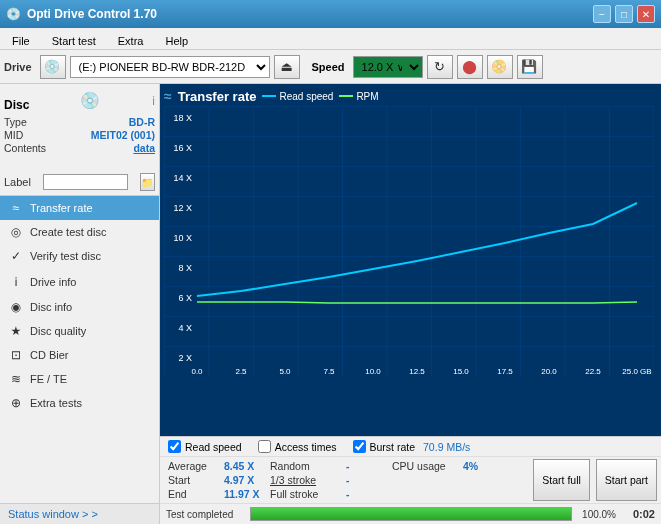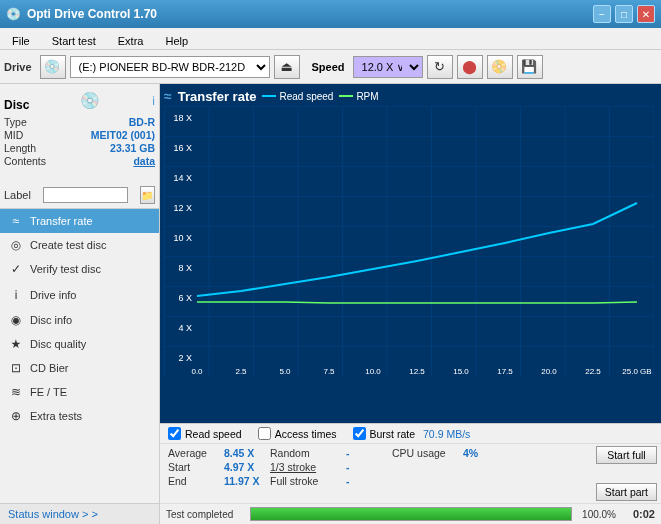--- a/index.html
+++ b/index.html
@@ -55,21 +55,21 @@
     .drive-select {
       background: white;
       border: 1px solid #999;
       padding: 2px 4px;
       font-size: 11px;
       width: 200px;
       height: 22px;
     }
     .speed-label { font-size: 11px; font-weight: 600; margin-left: 8px; margin-right: 4px; }
     .speed-select {
-      background: #c4b5fd; border: 1px solid #999; padding: 2px 4px;
+      background: #15803d; border: 1px solid #999; padding: 2px 4px;
       font-size: 11px; width: 70px; height: 22px;
     }
     .toolbar-icon-btn {
       width: 26px; height: 24px; border: 1px solid #999;
       background: linear-gradient(to bottom, #fff, #e0e0e0);
       display: flex; align-items: center; justify-content: center;
       cursor: pointer; font-size: 13px; color: #333;
     }
 
     
@@ -219,22 +219,21 @@
       align-items: center;
       gap: 6px;
       font-size: 10.5px;
       padding: 1px 0;
     }
     .stat-key { color: #333; width: 50px; }
     .stat-val { color: #1a6fc4; font-weight: 600; width: 40px; }
 
     .action-btns {
       display: flex;
-      flex-direction: column;
-      gap: 19px;
+      gap: 6px;
       padding: 2px 4px;
       justify-content: center;
     }
     .action-btn {
       border: 1px solid #999;
       background: linear-gradient(to bottom, #fff, #ddd);
       padding: 2px 8px;
       cursor: pointer;
       font-size: 10.5px;
       white-space: nowrap;
@@ -313,24 +312,20 @@
         <span class="disc-icon">💿</span>
         <span class="disc-icon" style="font-size:12px;color:#4a9fd4;">ℹ</span>
       </div>
       <div class="disc-row">
         <span class="disc-key">Type</span>
         <span class="disc-val">BD-R</span>
       </div>
       <div class="disc-row">
         <span class="disc-key">MID</span>
         <span class="disc-val">MEIT02 (001)</span>
-      </div>
-      <div class="disc-row">
-        <span class="disc-key">Length</span>
-        <span class="disc-val">23.31 GB</span>
       </div>
       <div class="disc-row">
         <span class="disc-key">Contents</span>
         <span class="disc-val link">data</span>
       </div>
       <div class="label-row">
         <span class="disc-key">Label</span>
         <input class="label-input" type="text" style="">
         <div class="label-browse">📁</div>
       </div>

